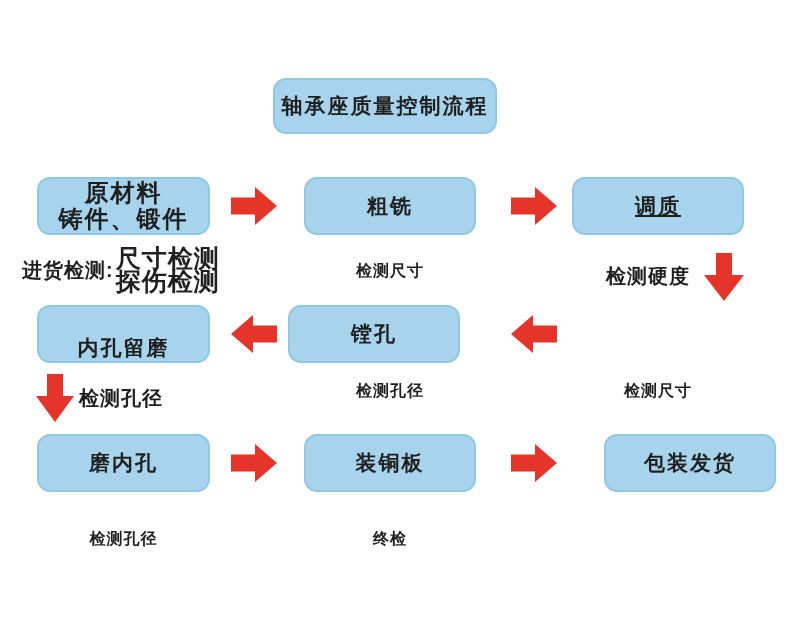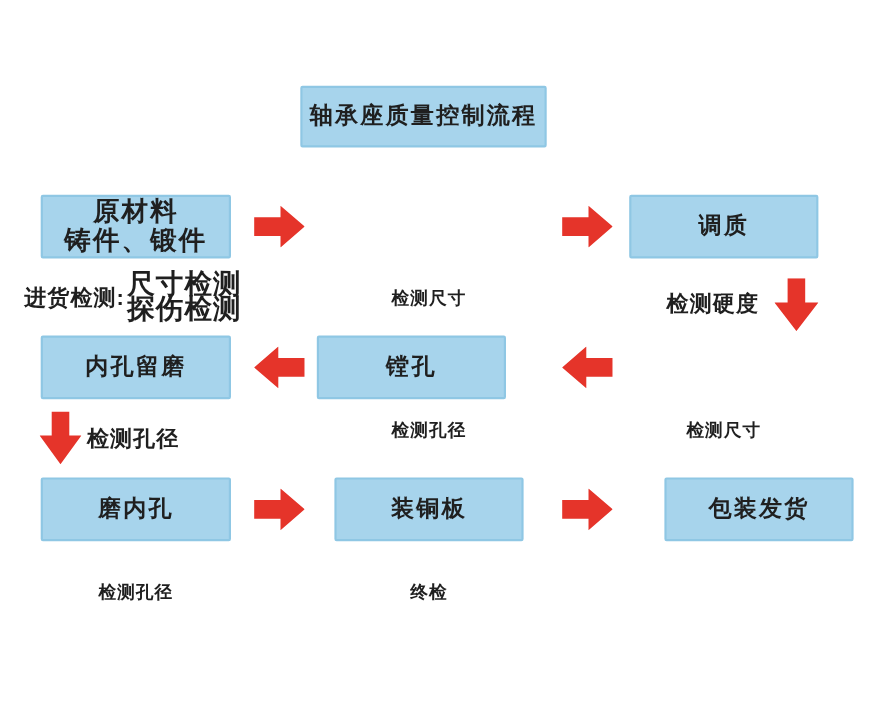--- a/index.html
+++ b/index.html
@@ -15,21 +15,21 @@
     font-family:"Liberation Sans","DejaVu Sans",sans-serif;
     color:var(--text);
     position:relative;
     overflow:hidden;
   }
   .canvas{position:absolute;left:0;top:0;width:800px;height:640px;background:var(--bg);}
   .box{
     position:absolute;
     background:var(--box-fill);
     border:2px solid var(--box-border);
-    border-radius:2px;
+    border-radius:13px;
     display:flex;
     flex-direction:column;
     align-items:center;
     justify-content:center;
     font-size:21px;
     font-weight:700;
     letter-spacing:2px;
     text-align:center;
     line-height:26px;
   }
@@ -81,47 +81,50 @@
 
   <div class="box" style="left:37px;top:177px;width:173px;height:58px;font-size:24px;">
     <span>原材料</span>
     <span>铸件、锻件</span>
   </div>
   <div class="arrow" style="left:231px;top:187px;width:46px;height:38px;">
     <svg viewBox="0 0 46 38">
         <polygon points="0,10.5 24,10.5 24,0 46,19 24,38 24,27.5 0,27.5"></polygon>
       </svg>
   </div>
+  <div class="box" style="left:304px;top:177px;width:172px;height:58px;">
+    <span>粗铣</span>
+  </div>
   <div class="arrow" style="left:511px;top:187px;width:46px;height:38px;">
     <svg viewBox="0 0 46 38">
         <polygon points="0,10.5 24,10.5 24,0 46,19 24,38 24,27.5 0,27.5"></polygon>
       </svg>
   </div>
-  <div class="box" style="left:572px;top:177px;width:172px;height:58px;">
+  <div class="box" style="left:572px;top:177px;width:172px;height:58px;text-decoration:underline;">
     <span>调质</span>
   </div>
 
   <div class="incoming">
     <span class="prefix">进货检测:</span>
     <div class="stack">
       <span>尺寸检测</span>
       <span>探伤检测</span>
     </div>
   </div>
   <div class="flow-label" style="left:304px;top:261px;width:172px;">检测尺寸</div>
   <div class="label-with-arrow-right" style="left:572px;top:251px;width:172px;height:50px;">
     <span class="txt" style="margin-right:20px;">检测硬度</span>
     <span class="arrow">
       <svg viewBox="0 0 40 48">
           <polygon points="12,0 28,0 28,22 40,22 20,48 0,22 12,22"></polygon>
         </svg>
     </span>
   </div>
 
-  <div class="box" style="left:37px;top:305px;width:173px;height:58px;">
+  <div class="box" style="left:37px;top:305px;width:173px;height:58px;justify-content:flex-end;">
     <span>内孔留磨</span>
   </div>
   <div class="arrow" style="left:231px;top:315px;width:46px;height:38px;">
     <svg viewBox="0 0 46 38">
         <polygon points="46,10.5 22,10.5 22,0 0,19 22,38 22,27.5 46,27.5"></polygon>
       </svg>
   </div>
   <div class="box" style="left:288px;top:305px;width:172px;height:58px;">
     <span>镗孔</span>
   </div>

